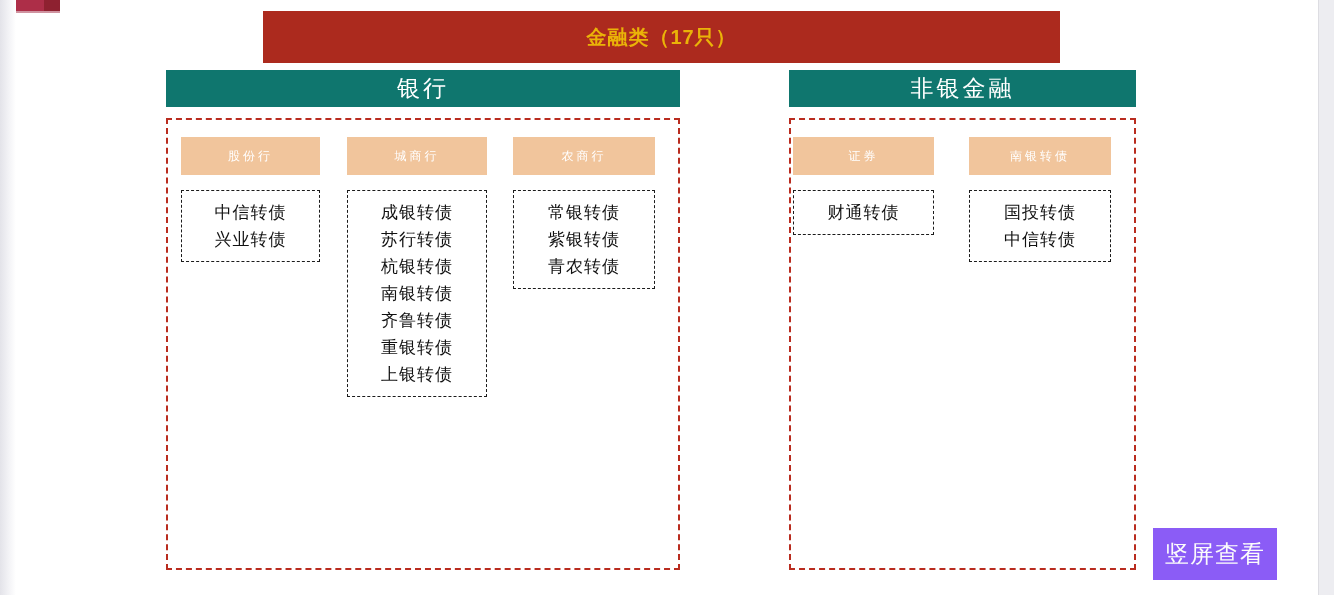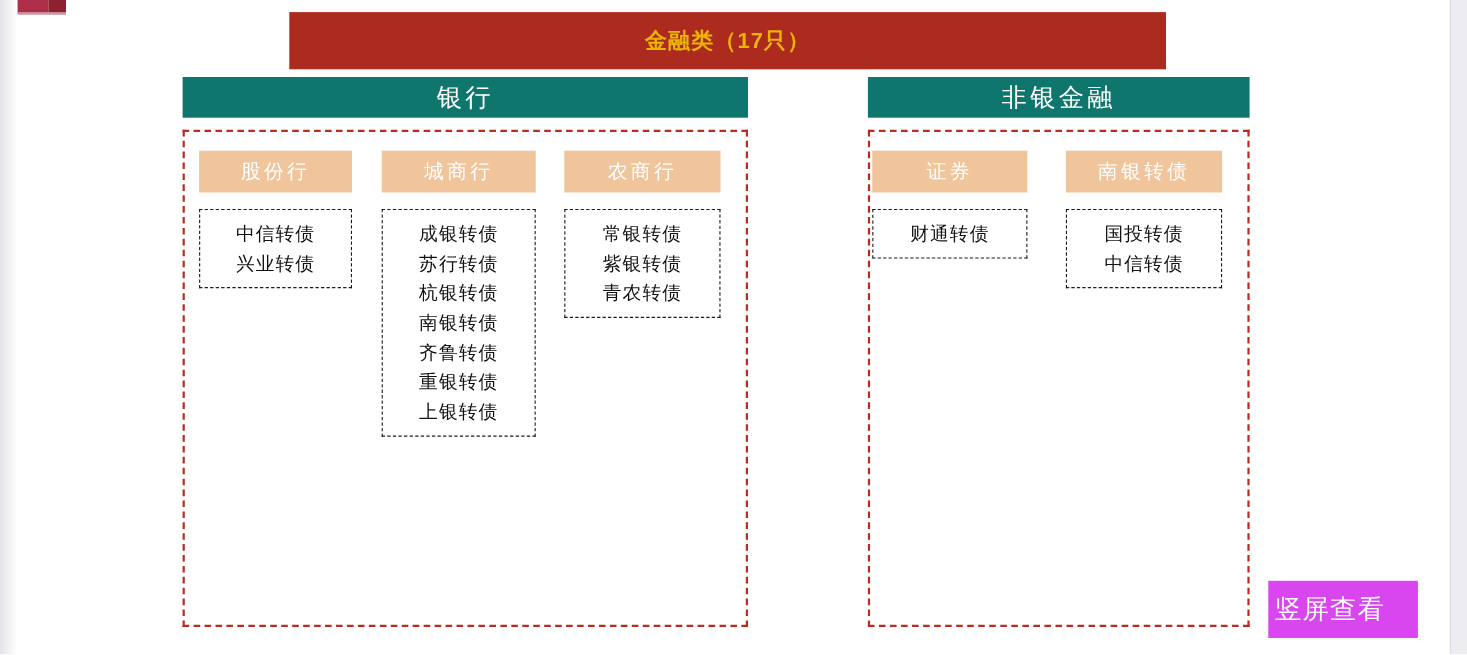--- a/index.html
+++ b/index.html
@@ -48,44 +48,44 @@
   
   .section-box { position: absolute; border: 2px dashed #B92C1F; background: transparent; }
   .section-box.bank { left: 166px; top: 118px; width: 510px; height: 448px; }
   .section-box.nonbank { left: 789px; top: 118px; width: 343px; height: 448px; }
 
   
   .group-col { position: absolute; top: 17px; }
   .group-header {
     height: 38px; background: #F1C59C; color: #ffffff;
     display: flex; align-items: center; justify-content: center;
-    font-size: 18px; letter-spacing: 3px;
+    font-size: 12px; letter-spacing: 3px;
   }
   .bond-box {
     margin-top: 15px; border: 1px dashed #1b1b1b;
     padding: 8px 2px; text-align: center;
   }
   .bond-item {
     font-size: 17px; font-weight: normal; color: #111111;
     line-height: 27px; letter-spacing: 1px; white-space: nowrap;
   }
 
   
   .col-joint  { left: 13px;  width: 139px; }
   .col-city   { left: 179px; width: 140px; }
   .col-rural  { left: 345px; width: 142px; }
   
   .col-sec    { left: 2px;  width: 141px; }
   .col-divfin { left: 178px; width: 142px; }
 
   
   .portrait-btn {
-    position: absolute; left: 1153px; top: 528px; width: 136px; height: 52px;
-    background: #d946ef; color: #fbfbfb;
-    display: flex; align-items: center; 
+    position: absolute; left: 1153px; top: 528px; width: 124px; height: 52px;
+    background: #8b5cf6; color: #fbfbfb;
+    display: flex; align-items: center; justify-content: center;
     font-size: 24px; letter-spacing: 1px; cursor: pointer; border: none;
   }
 </style>
 </head>
 <body>
 
 <div class="viewport">
 
   <div class="edge-left"></div>
   <div class="edge-right"></div>

